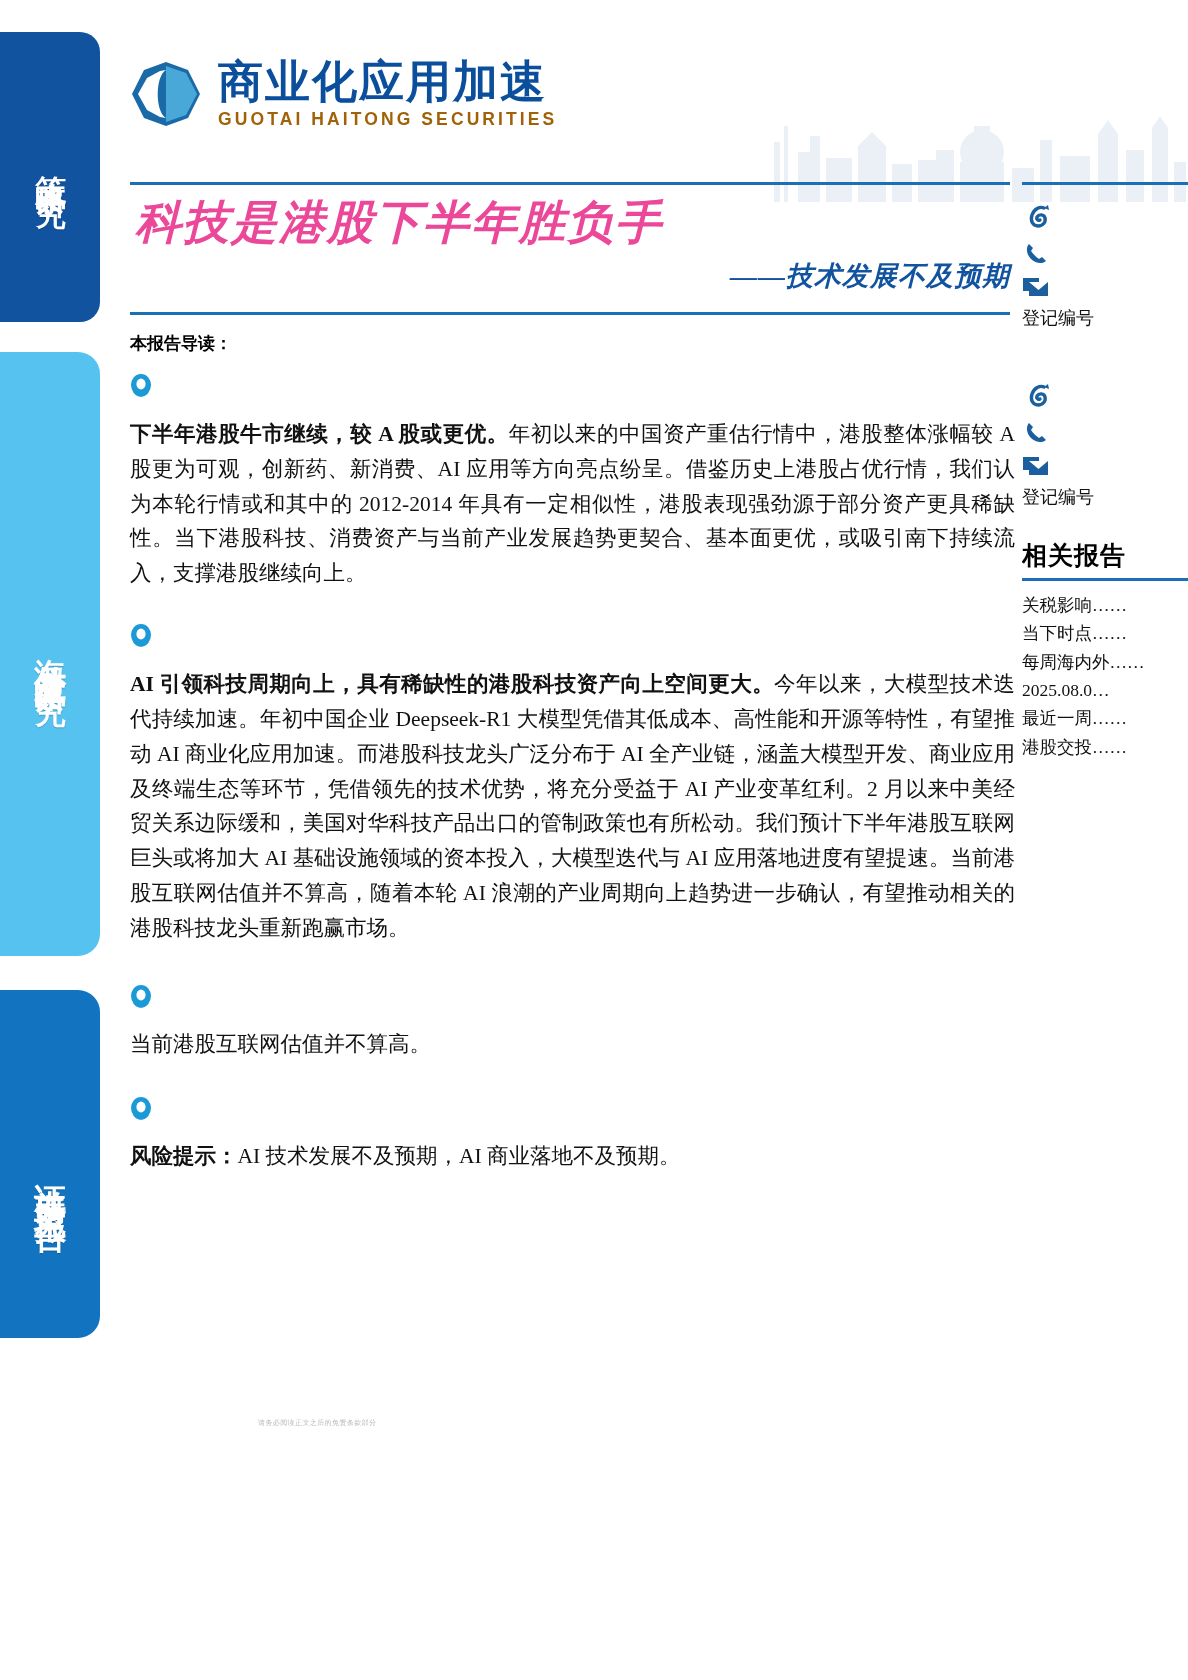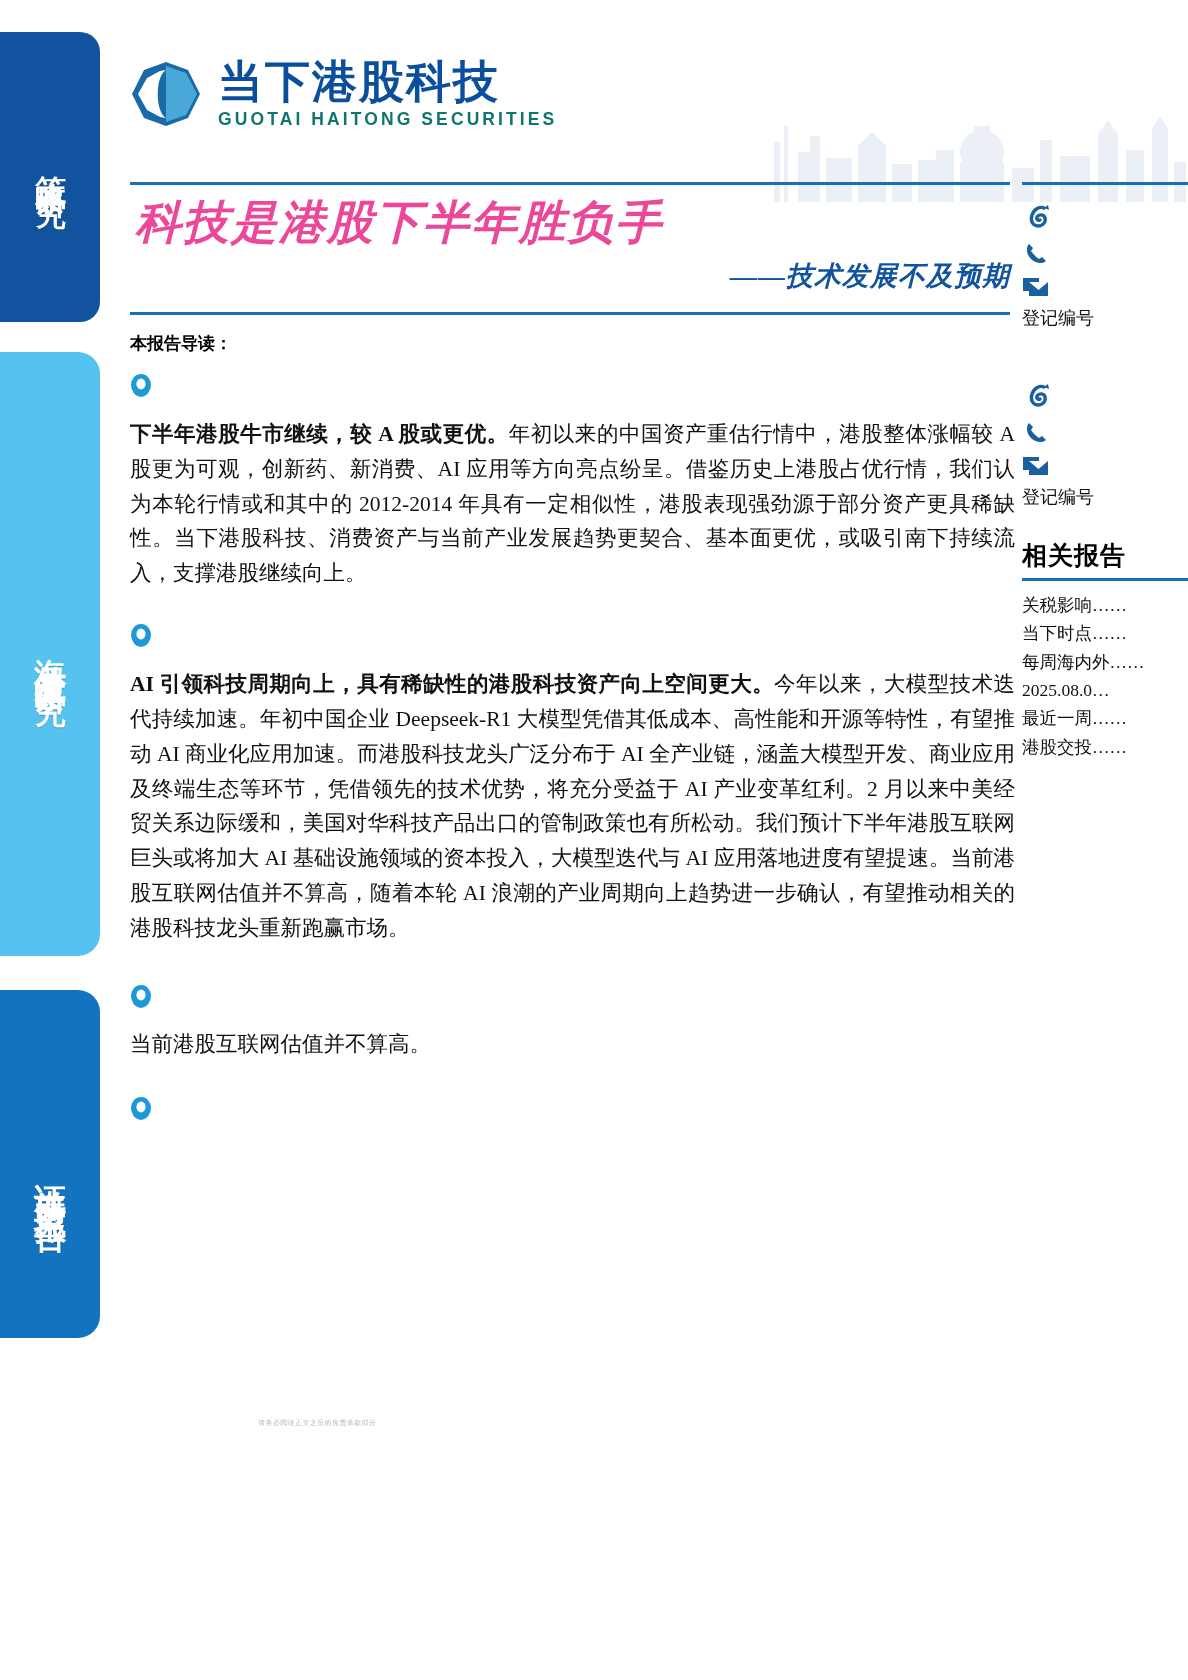--- a/index.html
+++ b/index.html
@@ -53,21 +53,21 @@
   .header { position:absolute; left: 130px; top: 58px; width: 1058px; height: 122px; }
   .logo-wrap { display:flex; align-items:center; gap: 16px; }
   .logo-mark { width: 72px; height: 68px; flex: 0 0 auto; }
   .logo-text-cn {
     font-family: "Liberation Sans", "DejaVu Sans", sans-serif;
     font-weight: 700; font-size: 45px; color: #0b4f9c;
     letter-spacing: 2px; line-height: 1.05;
   }
   .logo-text-en {
     font-family: "Liberation Sans", "DejaVu Sans", sans-serif;
-    font-weight: 700; font-size: 17.5px; color: #0f766e;
+    font-weight: 700; font-size: 17.5px; color: #a16207;
     letter-spacing: 3.1px; margin-top: 4px;
   }
   
   .skyline { position:absolute; right: 0px; top: 48px; width: 420px; height: 96px; opacity: .5; }
 
   
   .rule-top {
     position:absolute; left:130px; top:182px; width: 880px;
     height:3px; background:#1b6fb5;
   }
@@ -162,21 +162,21 @@
 
   <div class="header">
     <div class="logo-wrap">
       <svg class="logo-mark" viewBox="0 0 72 68">
         <polygon points="36,2 58,10 70,34 58,58 36,66 14,58 2,34 14,10" fill="#1b6aa8"></polygon>
         <path d="M36,6 L36,62 L16,55 L5,34 L16,13 Z" fill="#1b6aa8"></path>
         <path d="M36,6 L56,13 L67,34 L56,55 L36,62 Z" fill="#4aa8d8"></path>
         <path d="M36,10 C25,16 25,52 36,58 L30,57 L17,50 L8,34 L17,18 L30,11 Z" fill="#ffffff"></path>
       </svg>
       <div>
-        <div class="logo-text-cn">当下港股科技</div>
+        <div class="logo-text-cn">商业化应用加速</div>
         <div class="logo-text-en">GUOTAI HAITONG SECURITIES</div>
       </div>
     </div>
     <svg class="skyline" viewBox="0 0 420 96">
       <g fill="#d6e3ee">
         <rect x="6" y="36" width="6" height="60"></rect>
         <rect x="16" y="20" width="4" height="76"></rect>
         <path d="M30 96 L30 46 L42 46 L42 30 L52 30 L52 96 Z"></path>
         <rect x="58" y="52" width="26" height="44"></rect>
         <path d="M90 96 L90 40 L104 26 L118 40 L118 96 Z"></path>
@@ -246,20 +246,23 @@
     </div>
 
     <div class="bullet-row bullet-short" style="margin-top:28px;">
       <div class="bullet-ico">
         <svg width="22" height="28" viewBox="0 0 22 28">
           <ellipse cx="11" cy="12" rx="10" ry="11" fill="#1b9ad6"></ellipse>
           <ellipse cx="11" cy="11" rx="4.6" ry="5.4" fill="#ffffff"></ellipse>
           <path d="M2.4 17 C5 26 17 26 19.6 17 C16 23 6 23 2.4 17 Z" fill="#1b9ad6"></path>
         </svg>
       </div>
+      <div class="bullet-body">
+        <b>风险提示：</b><span>AI 技术发展不及预期，AI 商业落地不及预期。</span>
+      </div>
     </div>
 
   </div>
 
   <div class="rightcol">
     <div class="rc-rule"></div>
 
     <div class="analyst-block">
       <div class="an-line">
         <svg width="30" height="30" viewBox="0 0 30 30">

